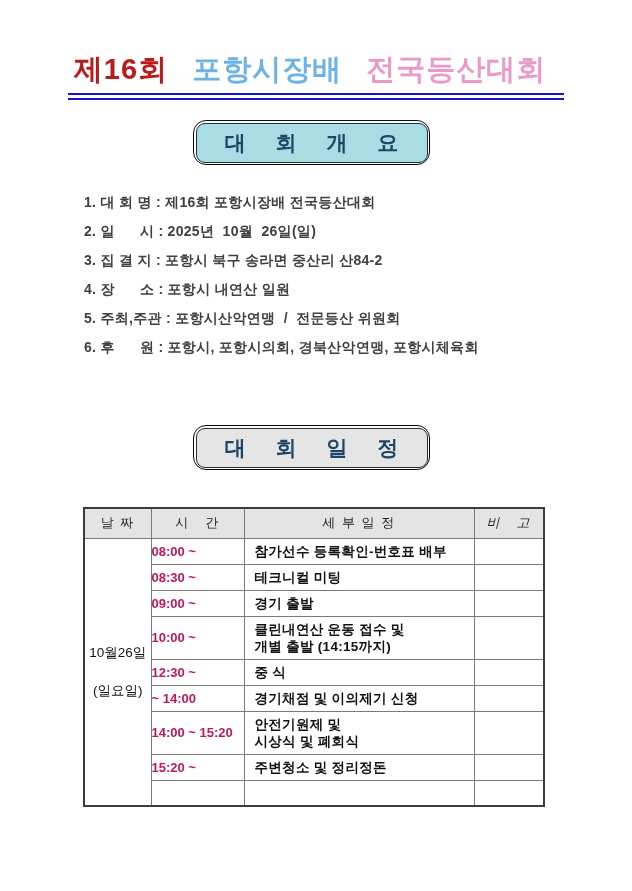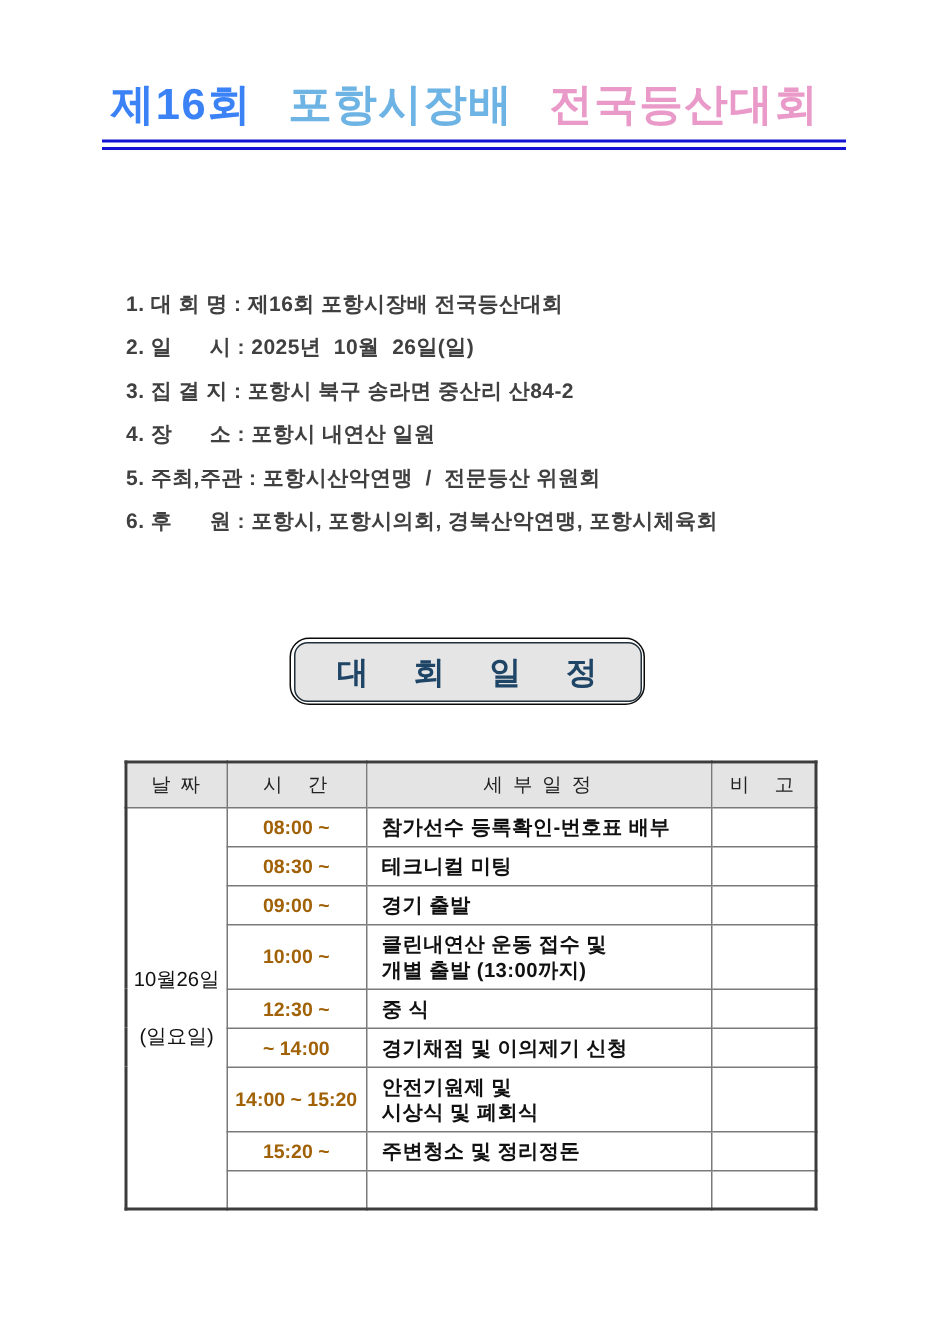--- a/index.html
+++ b/index.html
@@ -98,28 +98,28 @@
     font-weight: normal;
     color: #222222;
     height: 30px;
     text-align: center;
     white-space: pre;
     letter-spacing: 1.5px;
   }
   .col-date   { width: 67px; }
   .col-time   { width: 93px; }
   .col-detail { width: 230px; }
-  .col-note   { width: 70px; }
+  .col-note   { width: 70px; font-style: italic; }
 
   .schedule-table td { height: 26px; }
   .time-cell {
-    text-align: center;
+    text-align: left;
     font-size: 13px;
     font-weight: bold;
-    color: #a16207;
+    color: #be185d;
     white-space: pre;
     padding: 4px 0;
     margin-left: 48px;
   }
   .detail-cell {
     text-align: left;
     font-size: 13.5px;
     font-weight: bold;
     color: #111111;
     padding: 4px 4px 4px 10px;
@@ -138,26 +138,29 @@
   }
   .date-gap { height: 20px; }
 </style>
 </head>
 <body>
 
 <div class="page">
 
   <div class="title-wrap">
     <div class="title-inner" style="border-bottom-color: rgb(20, 20, 210);">
-      <span class="tpart" style="color: #3b82f6;">제16회</span>
+      <span class="tpart" style="color: #b91c1c;">제16회</span>
       <span class="tpart" style="color: rgb(109, 179, 228);">포항시장배</span>
       <span class="tpart last" style="color: rgb(234, 154, 201);">전국등산대회</span>
     </div>
   </div>
 
+  <div class="section-box box1">
+    <div class="section-box-inner" style="background: rgb(170, 220, 228); color: rgb(30, 68, 102);">대 회 개 요</div>
+  </div>
 
   <div class="overview-list">
       <div class="overview-item">1. 대 회 명 : 제16회 포항시장배 전국등산대회</div>
       <div class="overview-item">2. 일      시 : 2025년  10월  26일(일)</div>
       <div class="overview-item">3. 집 결 지 : 포항시 북구 송라면 중산리 산84-2</div>
       <div class="overview-item">4. 장      소 : 포항시 내연산 일원</div>
       <div class="overview-item">5. 주최,주관 : 포항시산악연맹  /  전문등산 위원회</div>
       <div class="overview-item">6. 후      원 : 포항시, 포항시의회, 경북산악연맹, 포항시체육회</div>
     </div>
 
@@ -191,21 +194,21 @@
           <td class="note-cell"></td>
         </tr>
         <tr>
           <td class="time-cell">09:00 ~</td>
           <td class="detail-cell">경기 출발</td>
           <td class="note-cell"></td>
         </tr>
         <tr>
           <td class="time-cell">10:00 ~</td>
           <td class="detail-cell">클린내연산 운동 접수 및
-개별 출발 (13:00까지)</td>
+개별 출발 (14:15까지)</td>
           <td class="note-cell"></td>
         </tr>
         <tr>
           <td class="time-cell">12:30 ~</td>
           <td class="detail-cell">중 식</td>
           <td class="note-cell"></td>
         </tr>
         <tr>
           <td class="time-cell">~ 14:00</td>
           <td class="detail-cell">경기채점 및 이의제기 신청</td>

